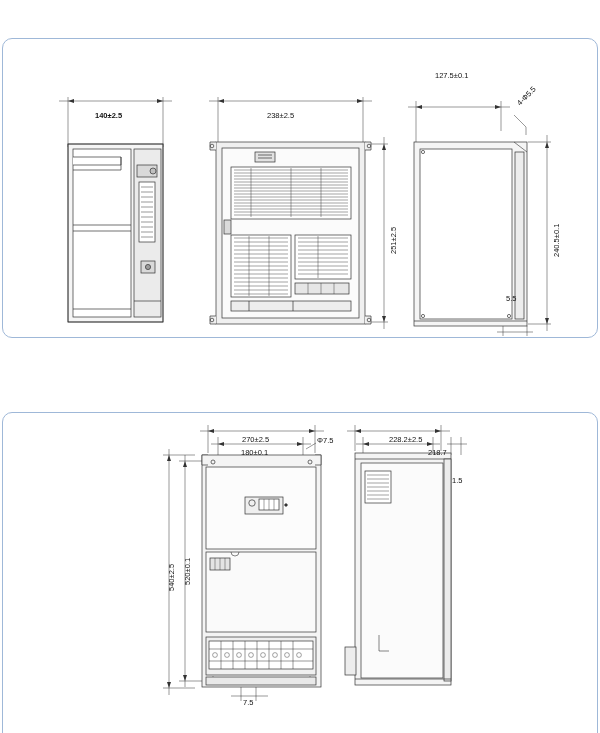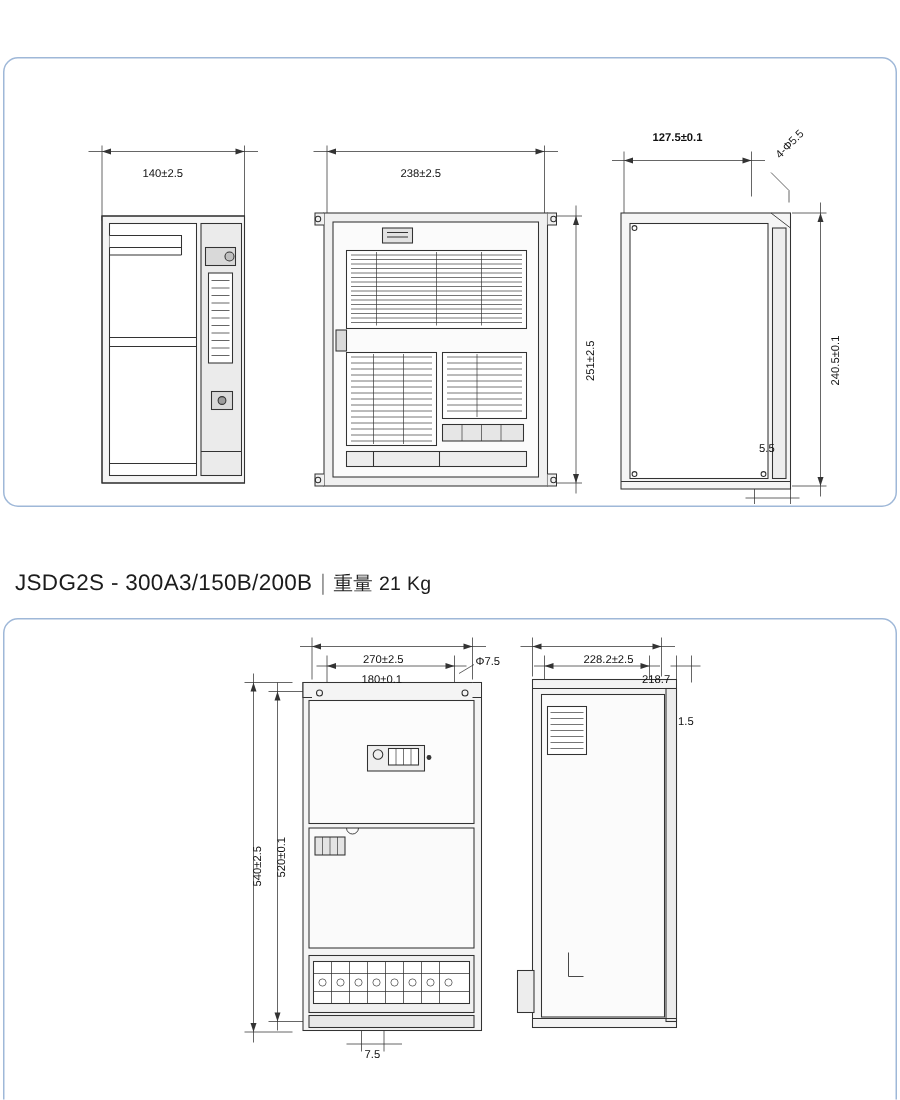--- a/index.html
+++ b/index.html
@@ -274,33 +274,30 @@
           <rect x="512" y="113" width="9" height="167" fill="#ededed"></rect>
 
           <circle cx="420" cy="113" r="1.6"></circle>
           <circle cx="420" cy="277" r="1.6"></circle>
           <circle cx="506" cy="277" r="1.6"></circle>
 
           <line x1="411" y1="282" x2="524" y2="282"></line>
         </g>
       </svg>
 
-      <div class="dim-label" style="left:92px;  top:72px;">140±2.5</div>
+      <div class="dim-label" style="left:92px;  top:72px;font-weight:bold;">140±2.5</div>
       <div class="dim-label" style="left:264px; top:72px;">238±2.5</div>
       <div class="dim-label vert" style="left:386px; top:215px;">251±2.5</div>
-      <div class="dim-label" style="left:432px; top:48px;font-weight:bold;">127.5±0.1</div>
+      <div class="dim-label" style="left:432px; top:32px;">127.5±0.1</div>
       <div class="dim-label rot45" style="left:512px; top:62px;">4-Φ5.5</div>
       <div class="dim-label vert" style="left:549px; top:218px;">240.5±0.1</div>
       <div class="dim-label" style="left:503px; top:255px;">5.5</div>
     </div>
   </div>
 
-  <div class="section-title" id="title-2">
-    <span class="model">JSDG2S - 300A3/150B/200B</span><span class="sep">|</span><span class="weight">重量 21 Kg</span>
-  </div>
 
   <div class="panel" id="panel-2">
     <div class="drawing">
       <svg width="596" height="313" viewBox="0 0 596 313">
         <g stroke="#333" fill="none" stroke-width="0.7">
 
           <g stroke-width="0.5">
             <line x1="205" y1="12" x2="205" y2="40"></line>
             <line x1="312" y1="12" x2="312" y2="40"></line>
             <line x1="197" y1="18" x2="321" y2="18"></line>

